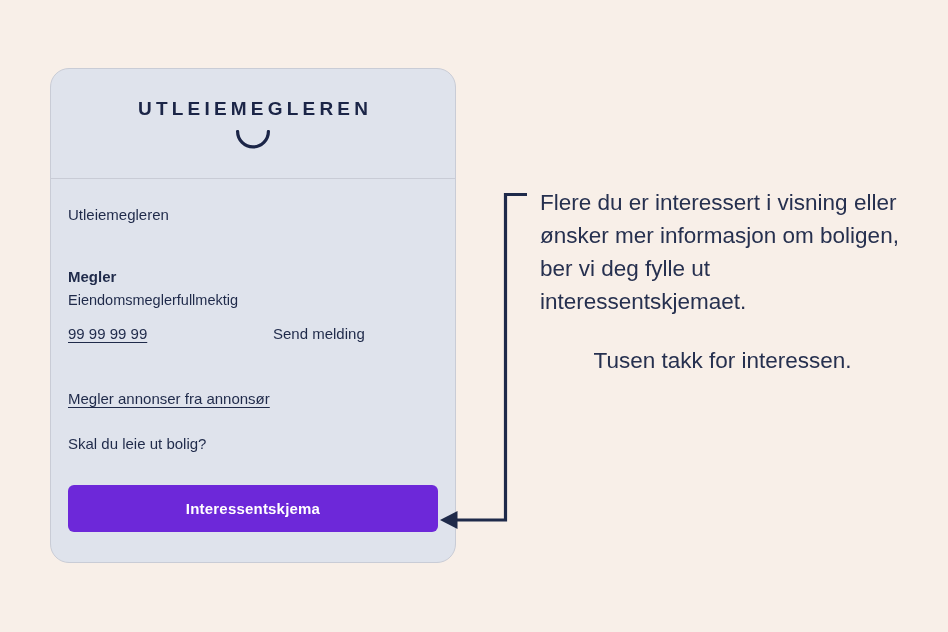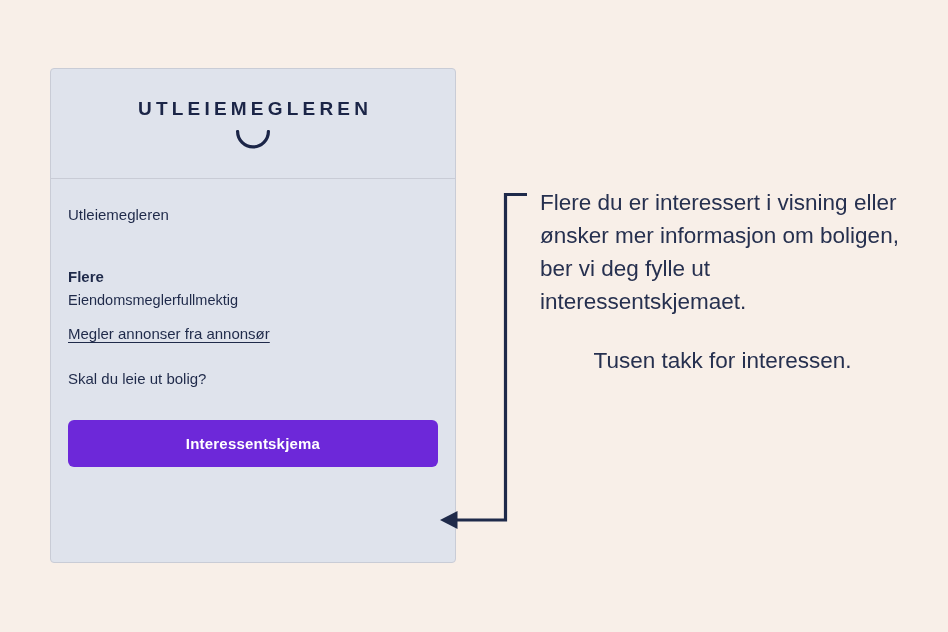--- a/index.html
+++ b/index.html
@@ -16,21 +16,21 @@
     color: #1f2a4a;
   }
 
   
   #agent-card {
     position: absolute;
     left: 50px;
     top: 68px;
     width: 406px;
     height: 495px;
-    border-radius: 4px;
+    border-radius: 19px;
     background: #dfe3ec;
     border: 1px solid #c9ccd6;
     box-sizing: border-box;
     overflow: hidden;
   }
 
   #card-header {
     height: 110px;
     border-bottom: 1px solid #c9ccd6;
     display: flex;
@@ -170,24 +170,28 @@
     <div id="logo-wordmark">UTLEIEMEGLEREN</div>
     <svg id="logo-smile" viewBox="0 0 36 19">
       <path d="M2.6 1.5 A 15.4 15.4 0 0 0 33.4 1.5" fill="none" stroke="#1b2547" stroke-width="3.2" stroke-linecap="round"></path>
     </svg>
   </div>
 
   <div id="card-body">
 
     <p class="company-name">Utleiemegleren</p>
 
-    <p class="agent-role">Flere</p>
+    <p class="agent-role">Megler</p>
 
     <p class="agent-title">Eiendomsmeglerfullmektig</p>
 
+    <div class="contact-row">
+      <span class="phone-link">99 99 99 99</span>
+      <span class="message-link">Send melding</span>
+    </div>
 
     <span class="more-ads-link">Megler annonser fra annonsør</span>
 
     <span class="secondary-link">Skal du leie ut bolig?</span>
 
 
     <button id="cta-button">Interessentskjema</button>
   </div>
 </div>
 

